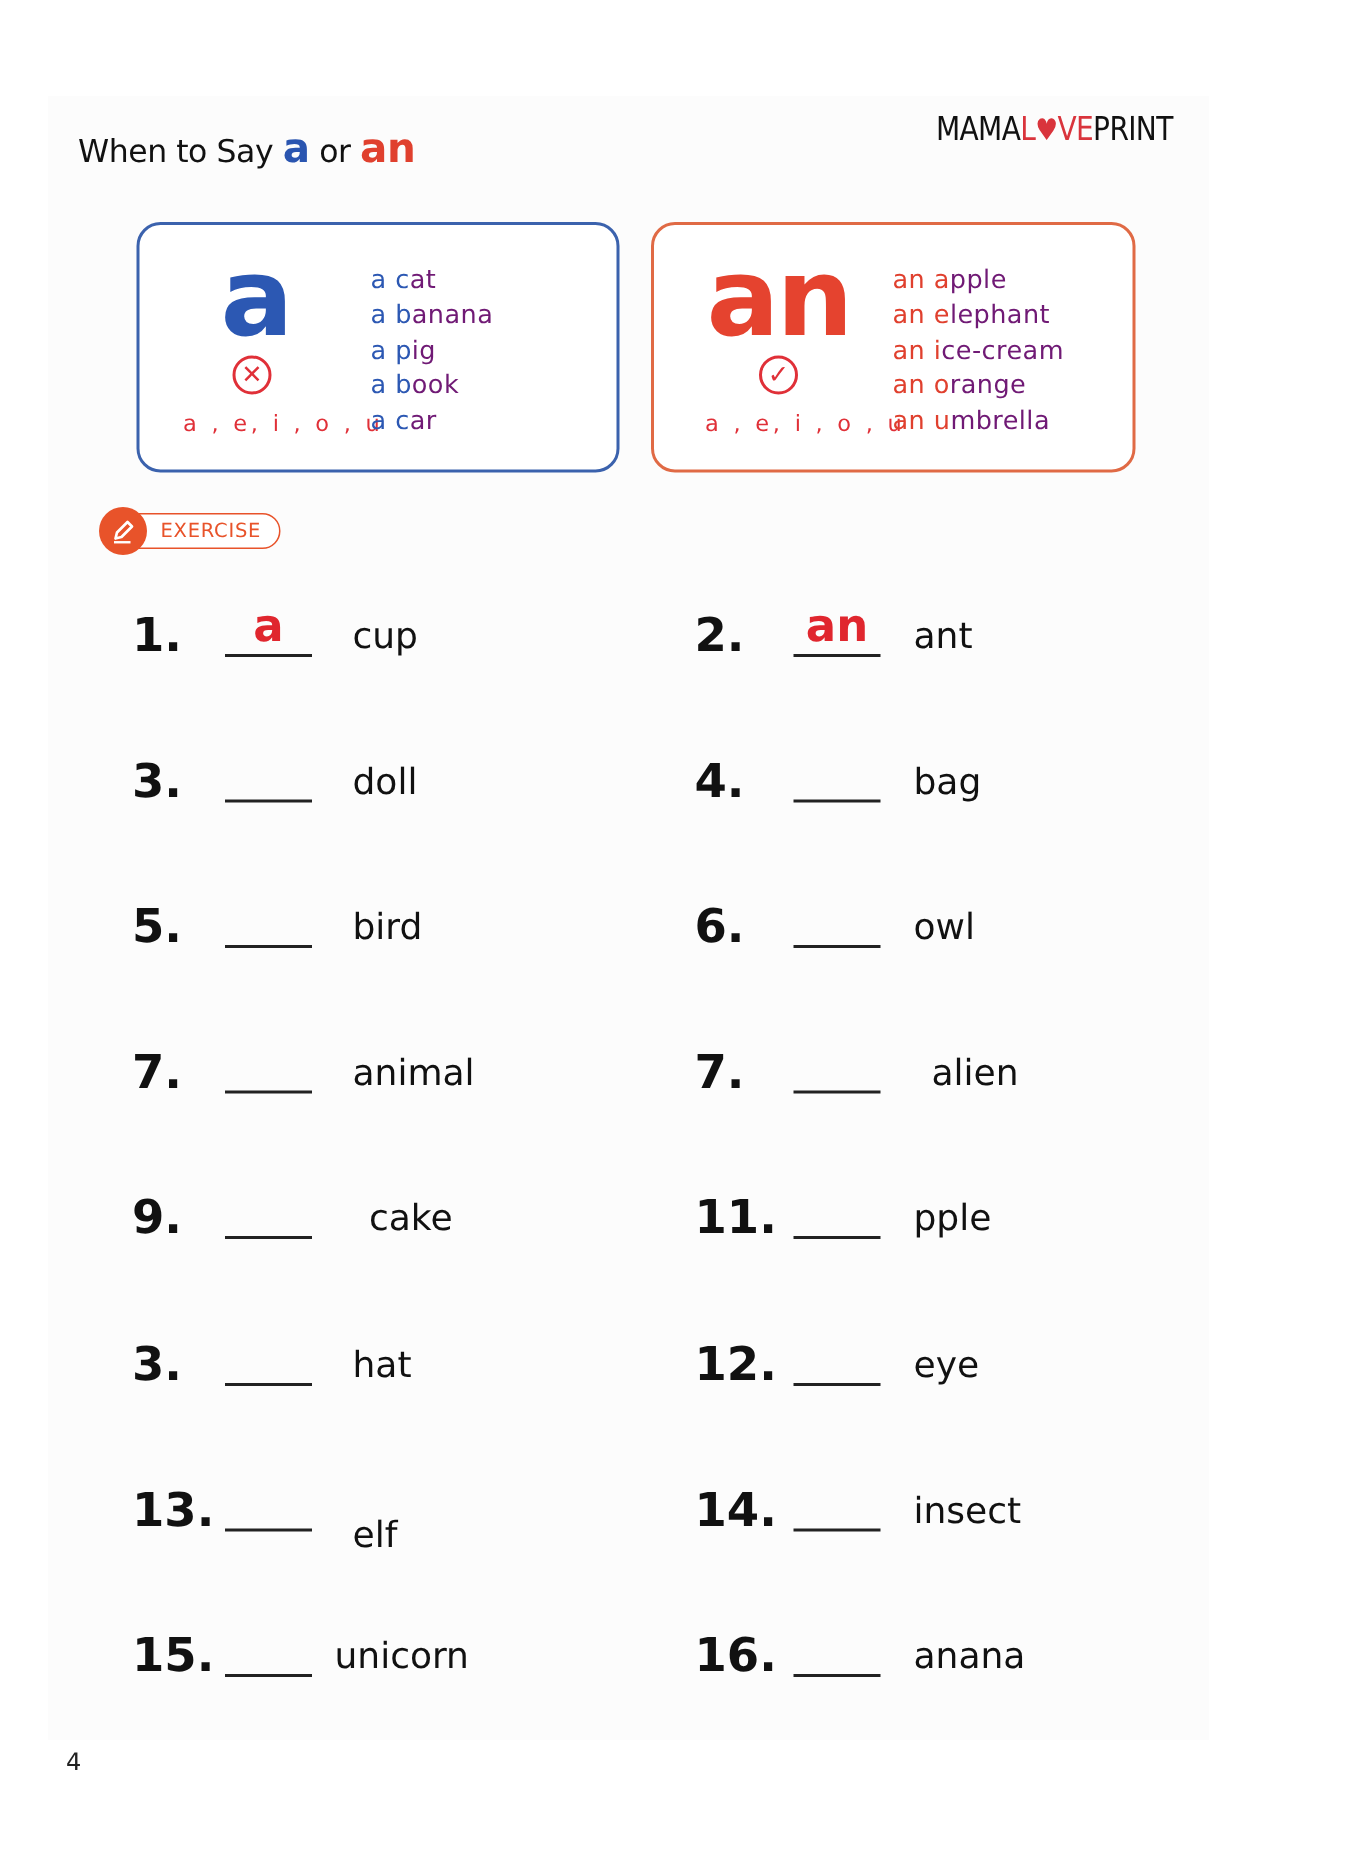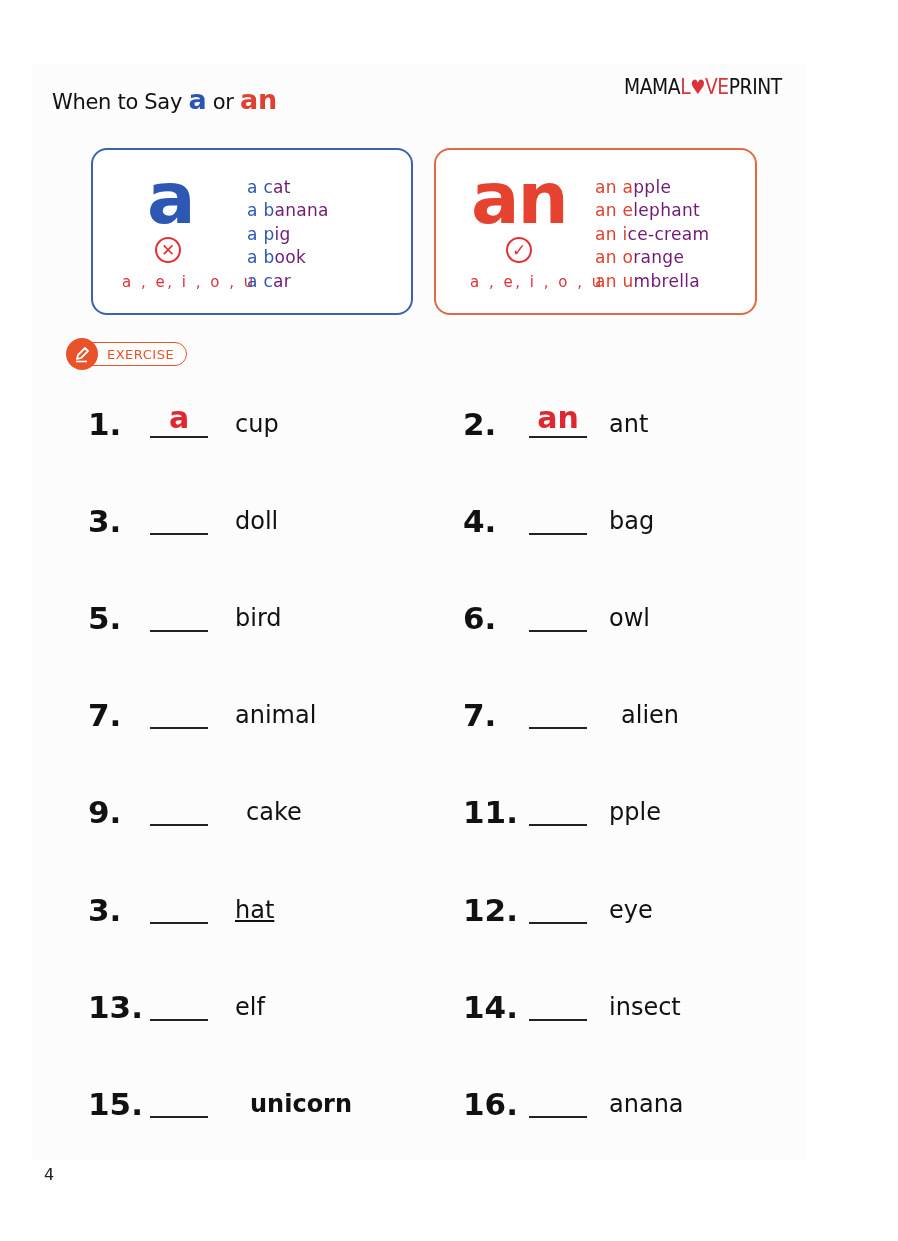--- a/index.html
+++ b/index.html
@@ -141,43 +141,43 @@
 </div>
 <div class="item" style="left:463px;top:792px;">
   <span class="num">11.</span>
   <span class="blank" style="left:66px;"></span>
   <span class="word" style="left:146px;">pple</span>
 </div>
 
 <div class="item" style="left:88px;top:890px;">
   <span class="num">3.</span>
   <span class="blank" style="left:62px;"></span>
-  <span class="word" style="left:147px;text-decoration:underline;">hat</span>
+  <span class="word" style="left:147px;">hat</span>
 </div>
 <div class="item" style="left:463px;top:890px;">
   <span class="num">12.</span>
   <span class="blank" style="left:66px;"></span>
   <span class="word" style="left:146px;">eye</span>
 </div>
 
 <div class="item" style="left:88px;top:987px;">
   <span class="num">13.</span>
   <span class="blank" style="left:62px;"></span>
-  <span class="word" style="left:147px;">elf</span>
+  <span class="word" style="left:147px;margin-top:16px;">elf</span>
 </div>
 <div class="item" style="left:463px;top:987px;">
   <span class="num">14.</span>
   <span class="blank" style="left:66px;"></span>
   <span class="word" style="left:146px;">insect</span>
 </div>
 
 <div class="item" style="left:88px;top:1084px;">
   <span class="num">15.</span>
   <span class="blank" style="left:62px;"></span>
-  <span class="word" style="left:162px;font-weight:bold;">unicorn</span>
+  <span class="word" style="left:135px;">unicorn</span>
 </div>
 <div class="item" style="left:463px;top:1084px;">
   <span class="num">16.</span>
   <span class="blank" style="left:66px;"></span>
   <span class="word" style="left:146px;">anana</span>
 </div>
 
 <div class="page-num">4</div>
 
 </body></html>

